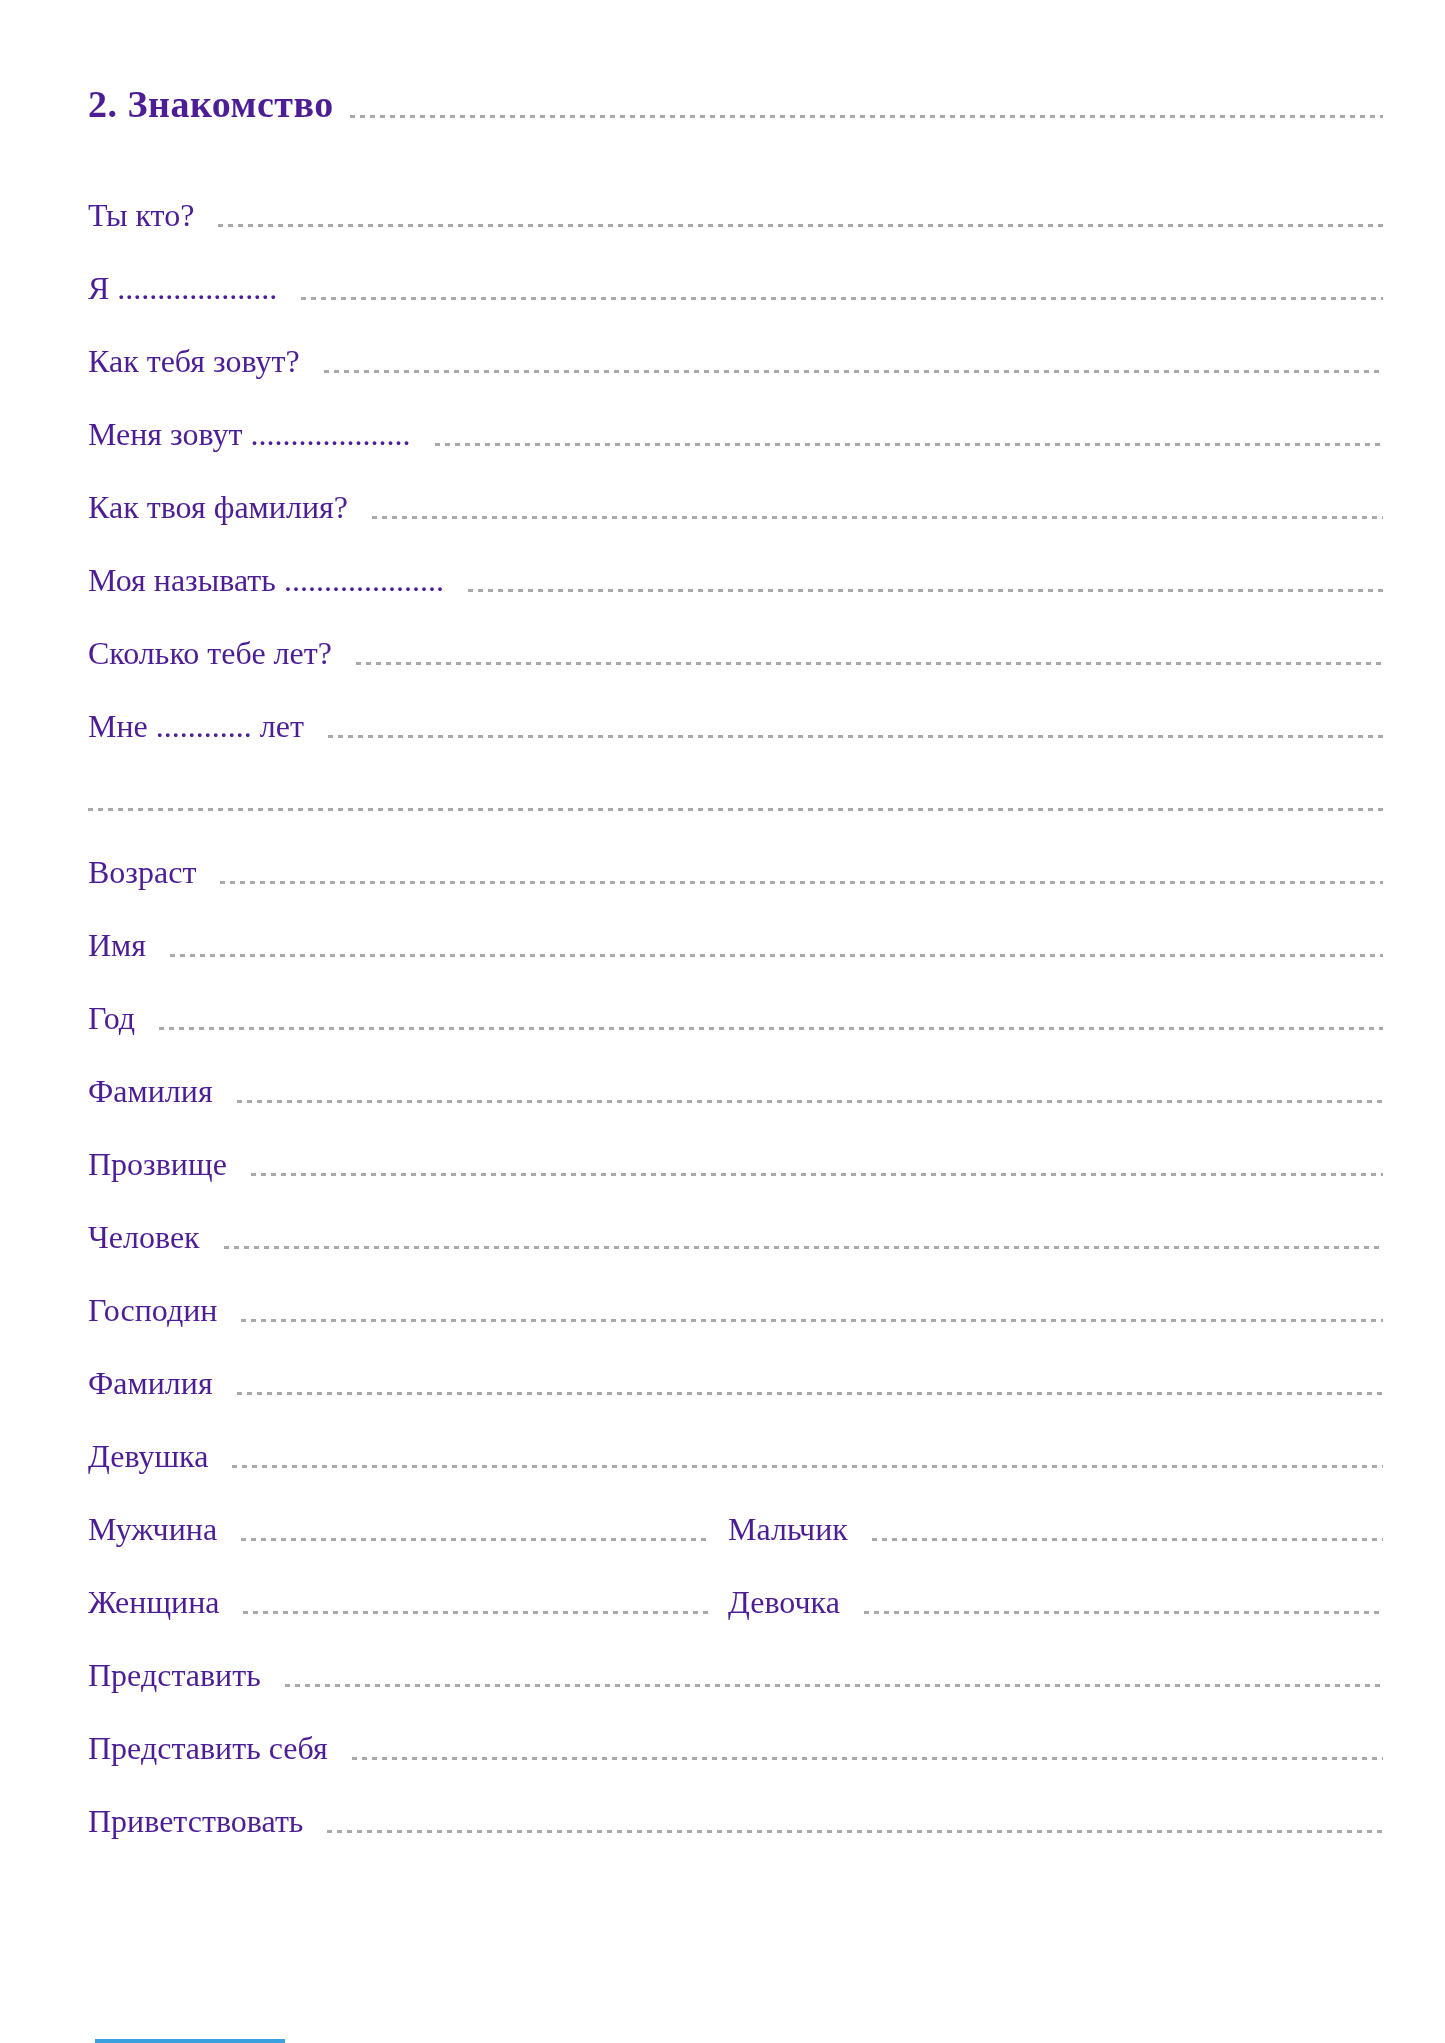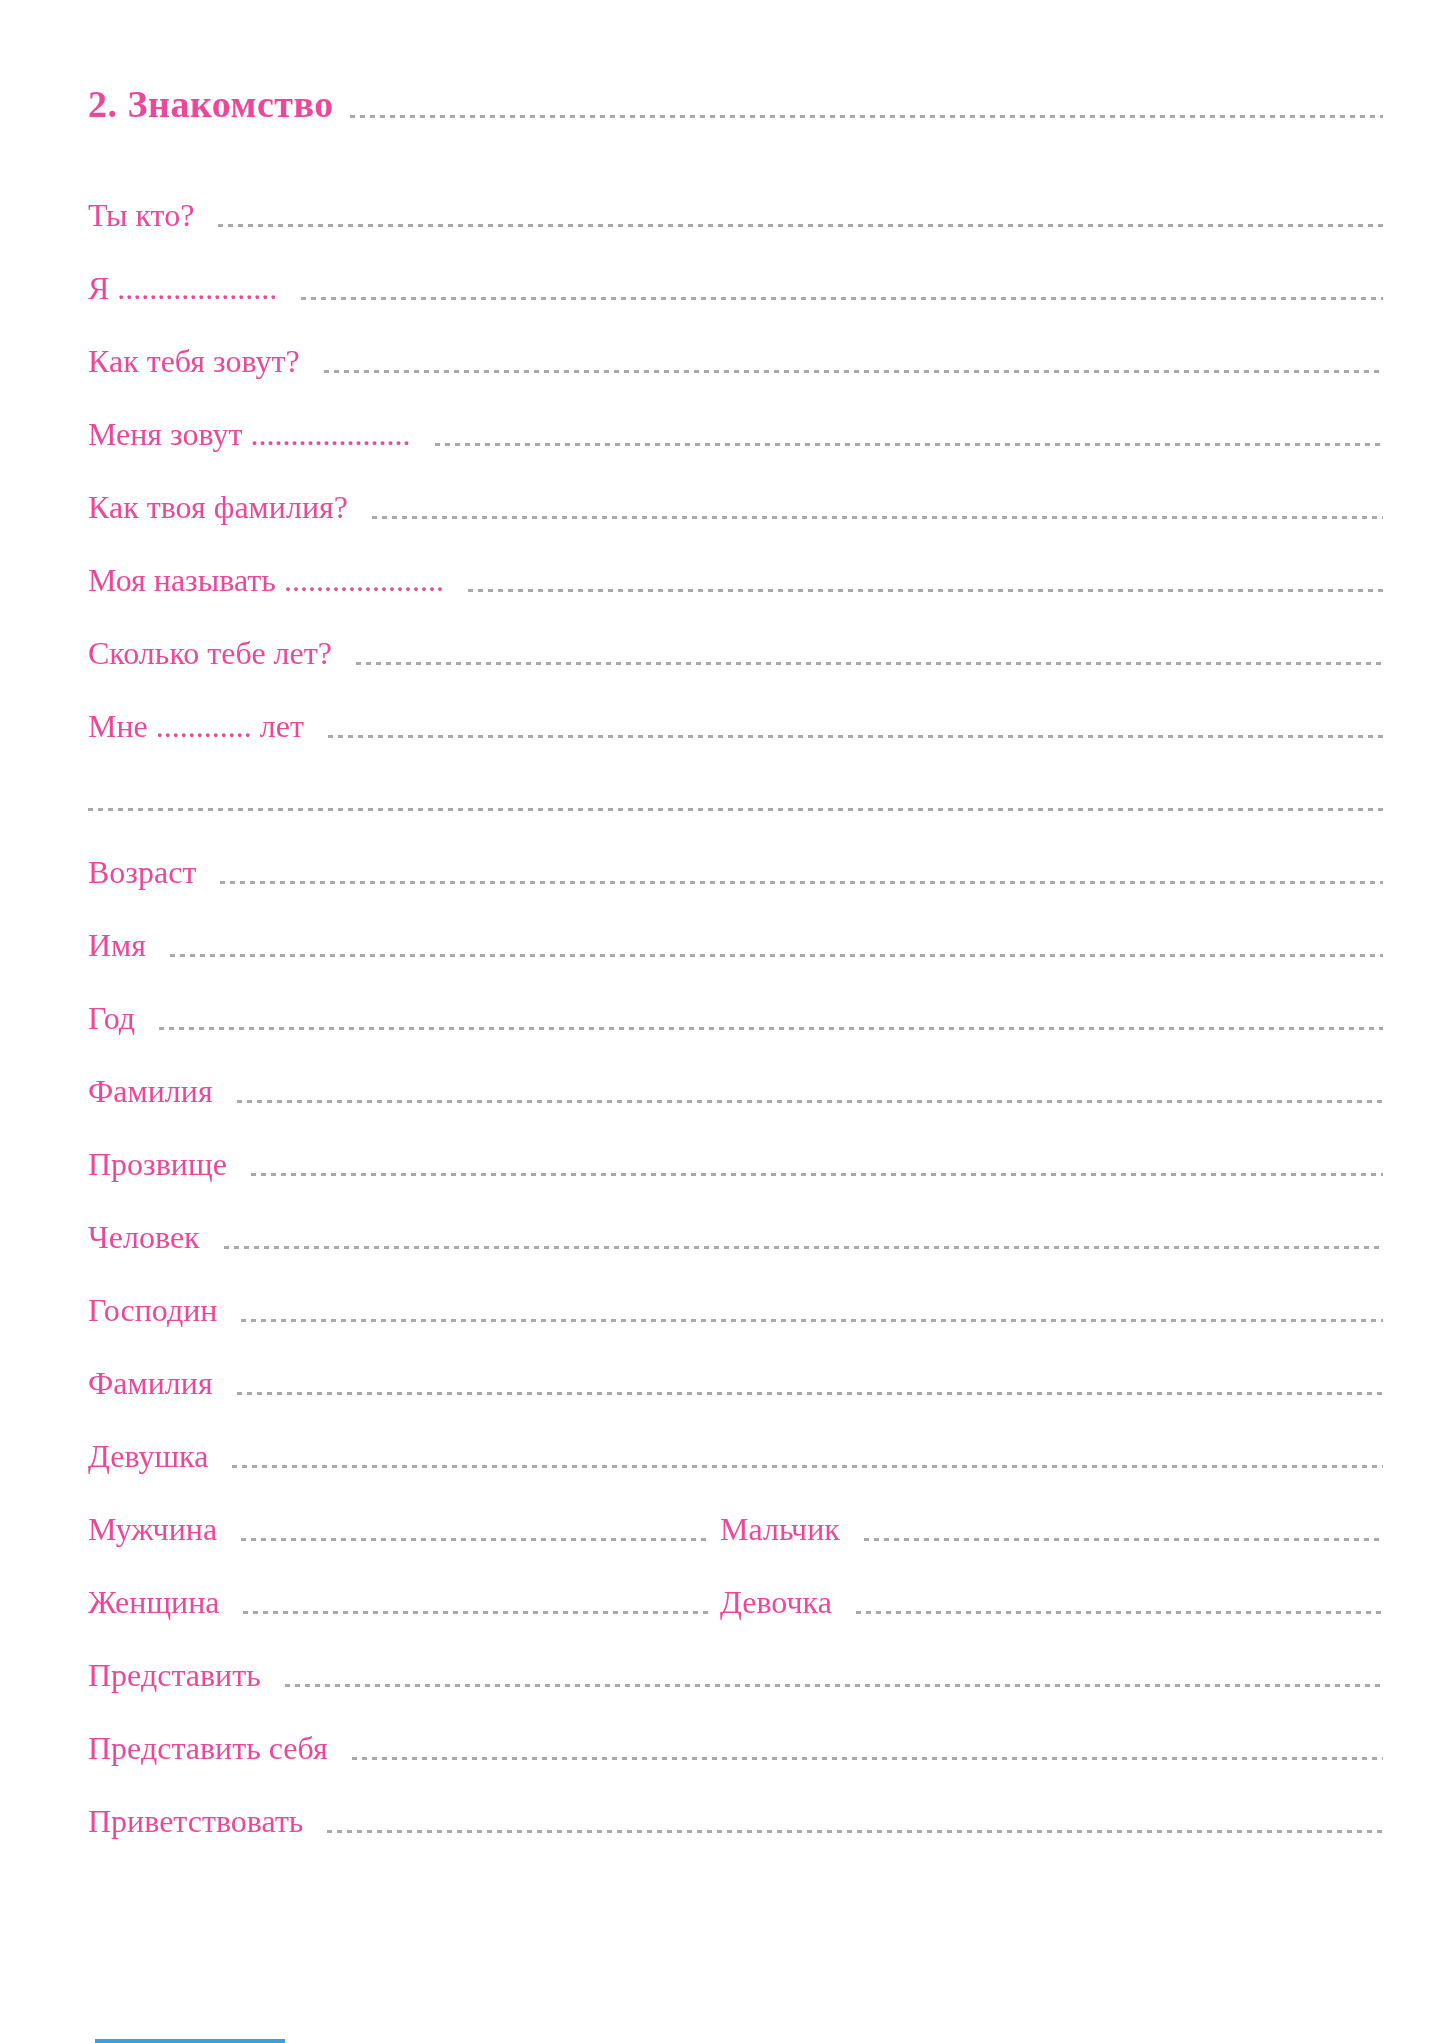--- a/index.html
+++ b/index.html
@@ -7,21 +7,21 @@
     padding: 0;
     background: #ffffff;
   }
   .page {
     position: relative;
     width: 1445px;
     height: 2043px;
     background: #ffffff;
     overflow: hidden;
     font-family: "Liberation Serif", "DejaVu Serif", serif;
-    color: #ec4899;
+    color: #4c1d95;
   }
   .content {
     position: absolute;
     left: 88px;
     right: 62px;
     top: 0;
   }
   .header-row {
     margin-top: 81px;
     height: 42px;
@@ -61,21 +61,21 @@
   }
   .row.empty .dashline {
     margin-left: 0;
   }
   .pair-left {
     flex: 0 0 622px;
     display: flex;
     align-items: flex-end;
   }
   .pair-right-label {
-    margin-left: 10px;
+    margin-left: 18px;
   }
   .accent-bar {
     position: absolute;
     left: 95px;
     bottom: 0;
     width: 190px;
     height: 4px;
     background: #3ba1de;
   }
 </style>

